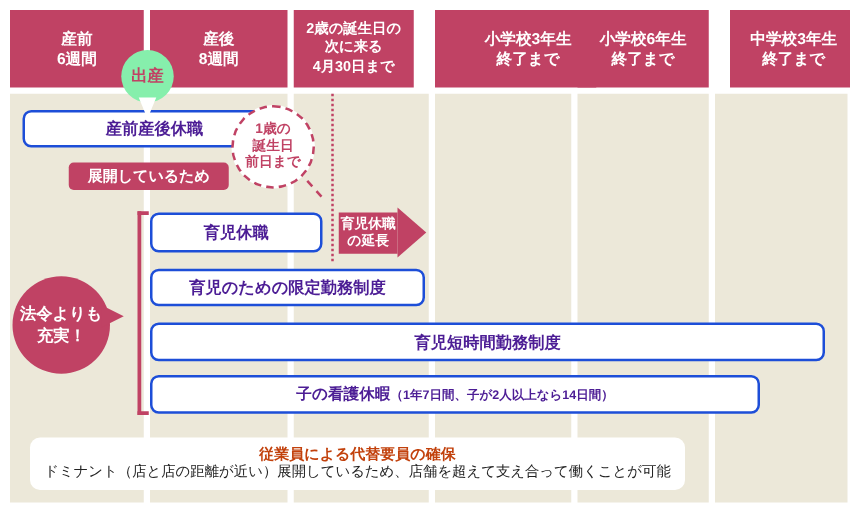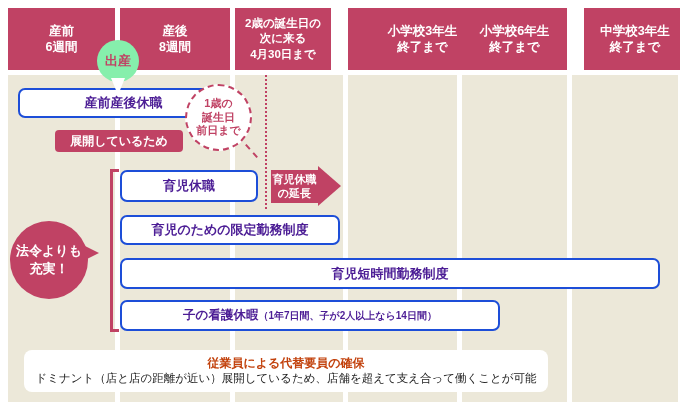--- a/index.html
+++ b/index.html
@@ -28,21 +28,21 @@
 
   .wbox{position:absolute;background:#fff;border:2px solid #1d4ed8;border-radius:7px;
     display:flex;align-items:center;justify-content:center;color:#4c1d95;
     font-weight:bold;font-size:13px;z-index:4;box-sizing:border-box;text-align:center;}
   .box-maternity{left:18px;top:88px;width:211px;height:30px;}
   .box-spouse{left:55px;top:130px;width:128px;height:22px;background:#c04264;
     color:#fff;border:none;border-radius:4px;font-size:12px;}
   .box-childcare{left:120px;top:170px;width:138px;height:32px;}
   .box-limited{left:120px;top:215px;width:220px;height:30px;}
   .box-short{left:120px;top:258px;width:540px;height:31px;}
-  .box-nursing{left:120px;top:300px;width:380px;height:31px;font-size:12.5px;}
+  .box-nursing{left:120px;top:300px;width:488px;height:31px;font-size:12.5px;}
   .box-nursing .note{font-size:10px;font-weight:bold;}
 
   .bubble-birth{position:absolute;left:97px;top:40px;width:42px;height:42px;
     background:#86efac;border-radius:50%;display:flex;align-items:center;justify-content:center;
     color:#c04264;font-weight:bold;font-size:13px;z-index:5;}
   .bubble-birth-tail{position:absolute;left:111px;top:78px;width:0;height:0;z-index:5;
     border-left:7px solid transparent;border-right:7px solid transparent;border-top:17px solid #fff;}
 
   .bubble-year{position:absolute;left:185px;top:84px;width:67px;height:67px;background:#fff;
     border:2px dashed #c04264;border-radius:50%;display:flex;flex-direction:column;

